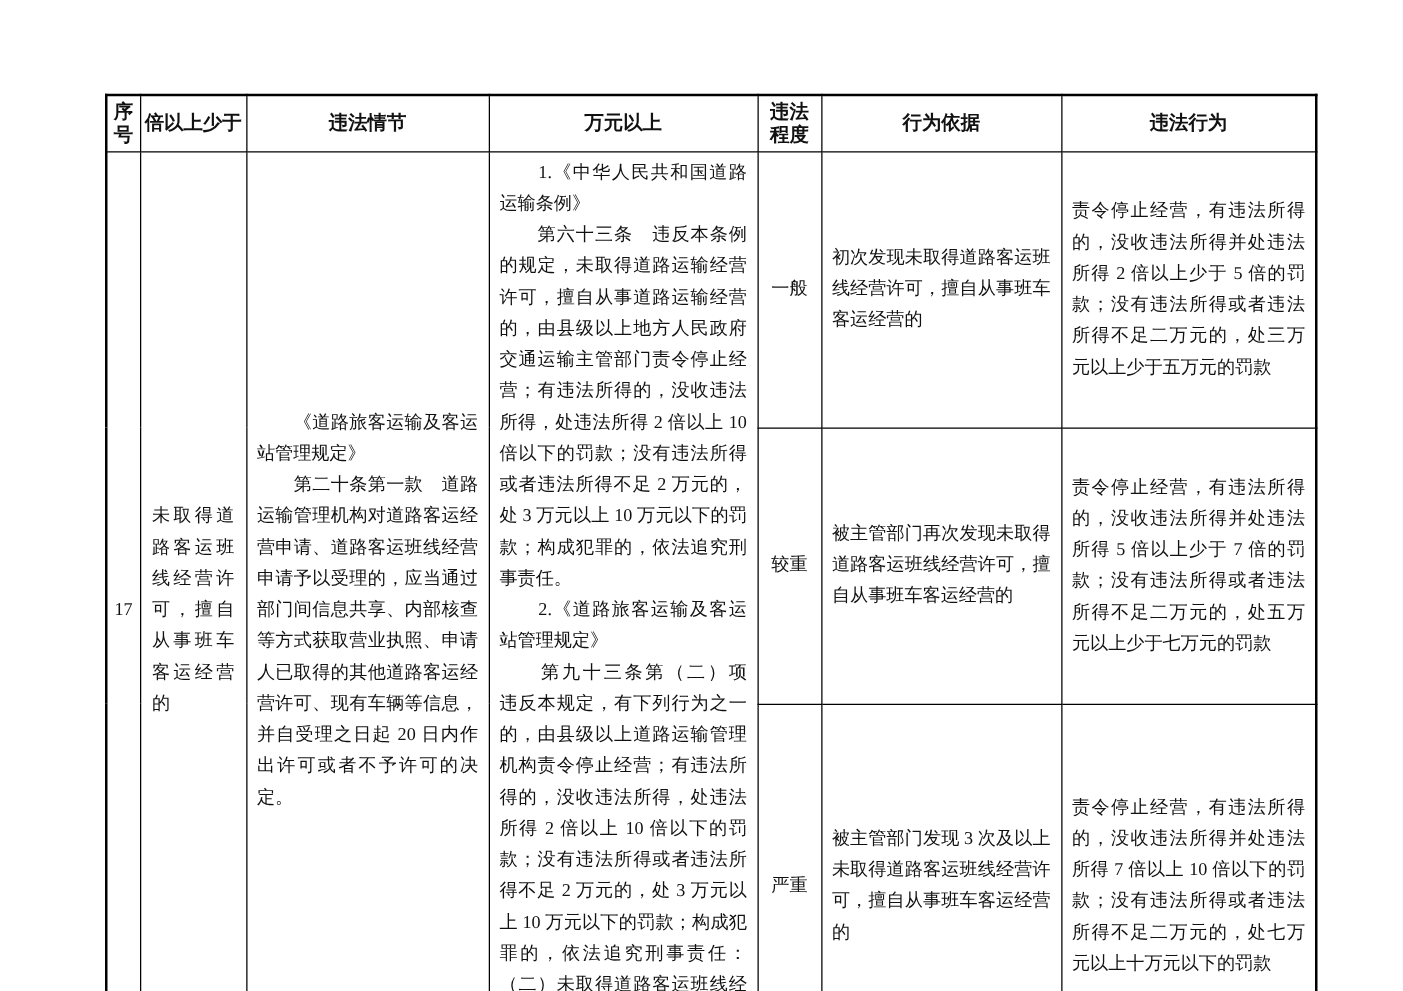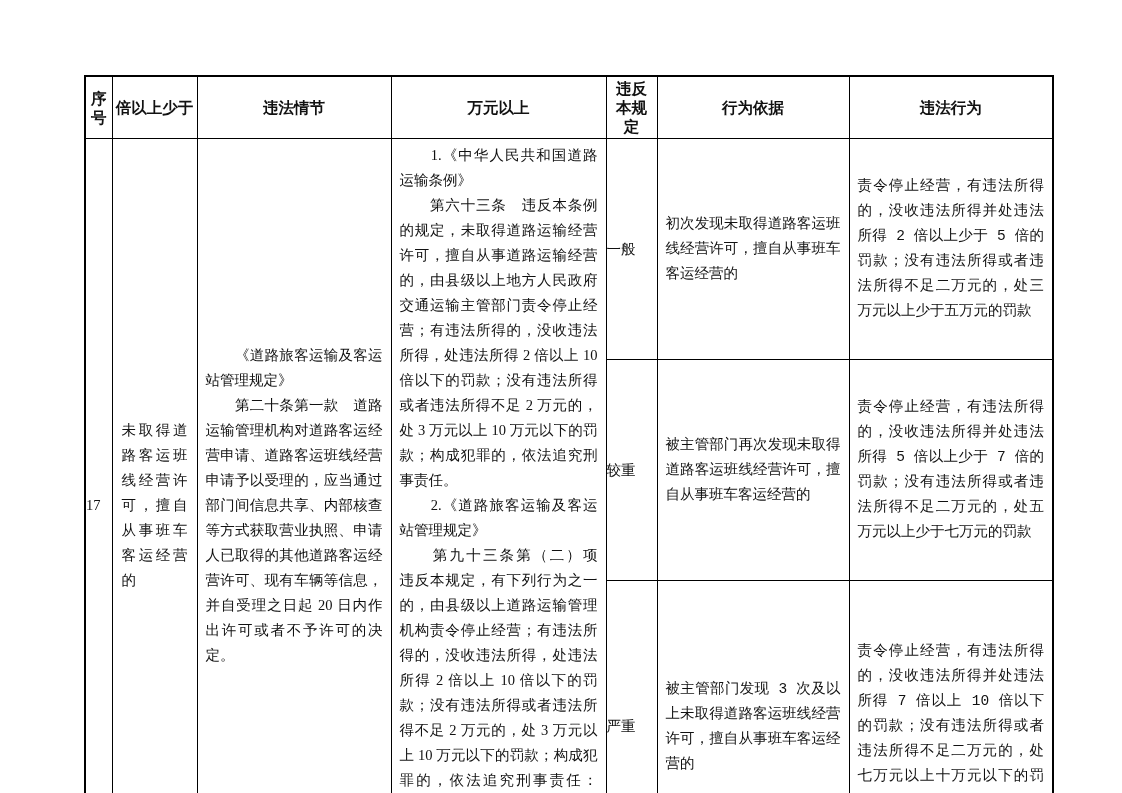--- a/index.html
+++ b/index.html
@@ -33,37 +33,36 @@
     font-size: 15.5px;
     text-align: center;
     line-height: 19px;
     padding: 2px 2px;
   }
   .hdr-row { height: 45px; }
   .r1 { height: 177px; }
   .r2 { height: 178px; }
   .r3 { height: 242px; }
 
-  td.center { }
+  td.center { text-align: center; }
   td.longtext {
     text-align: justify;
     text-justify: inter-ideograph;
     white-space: pre-line;
     padding: 4px 8px;
   }
   td.behavior {
     text-align: justify;
     text-justify: inter-ideograph;
     padding: 4px 9px;
   }
   td.circumstance, td.standard {
     text-align: justify;
     text-justify: inter-ideograph;
     padding: 16px 8px;
-    font-family: Liberation Mono, monospace;
   }
   .page-num {
     position: absolute;
     left: 0; right: 0;
     top: 726px;
     text-align: center;
     font-size: 14px;
     color: #111;
   }
 </style>
@@ -81,21 +80,21 @@
       <col style="width:51px">
       <col style="width:192px">
       <col style="width:204px">
     </colgroup>
     <thead>
       <tr class="hdr-row">
         <th>序号</th>
         <th>倍以上少于</th>
         <th>违法情节</th>
         <th>万元以上</th>
-        <th>违反本规定</th>
+        <th>违法程度</th>
         <th>行为依据</th>
         <th>违法行为</th>
       </tr>
     </thead>
     <tbody>
       <tr class="r1">
         <td class="center" rowspan="3">17</td>
         <td class="behavior" rowspan="3">未取得道路客运班线经营许可，擅自从事班车客运经营的</td>
         <td class="longtext" rowspan="3">　　《道路旅客运输及客运站管理规定》
 　　第二十条第一款　道路运输管理机构对道路客运经营申请、道路客运班线经营申请予以受理的，应当通过部门间信息共享、内部核查等方式获取营业执照、申请人已取得的其他道路客运经营许可、现有车辆等信息，并自受理之日起 20 日内作出许可或者不予许可的决定。</td>

